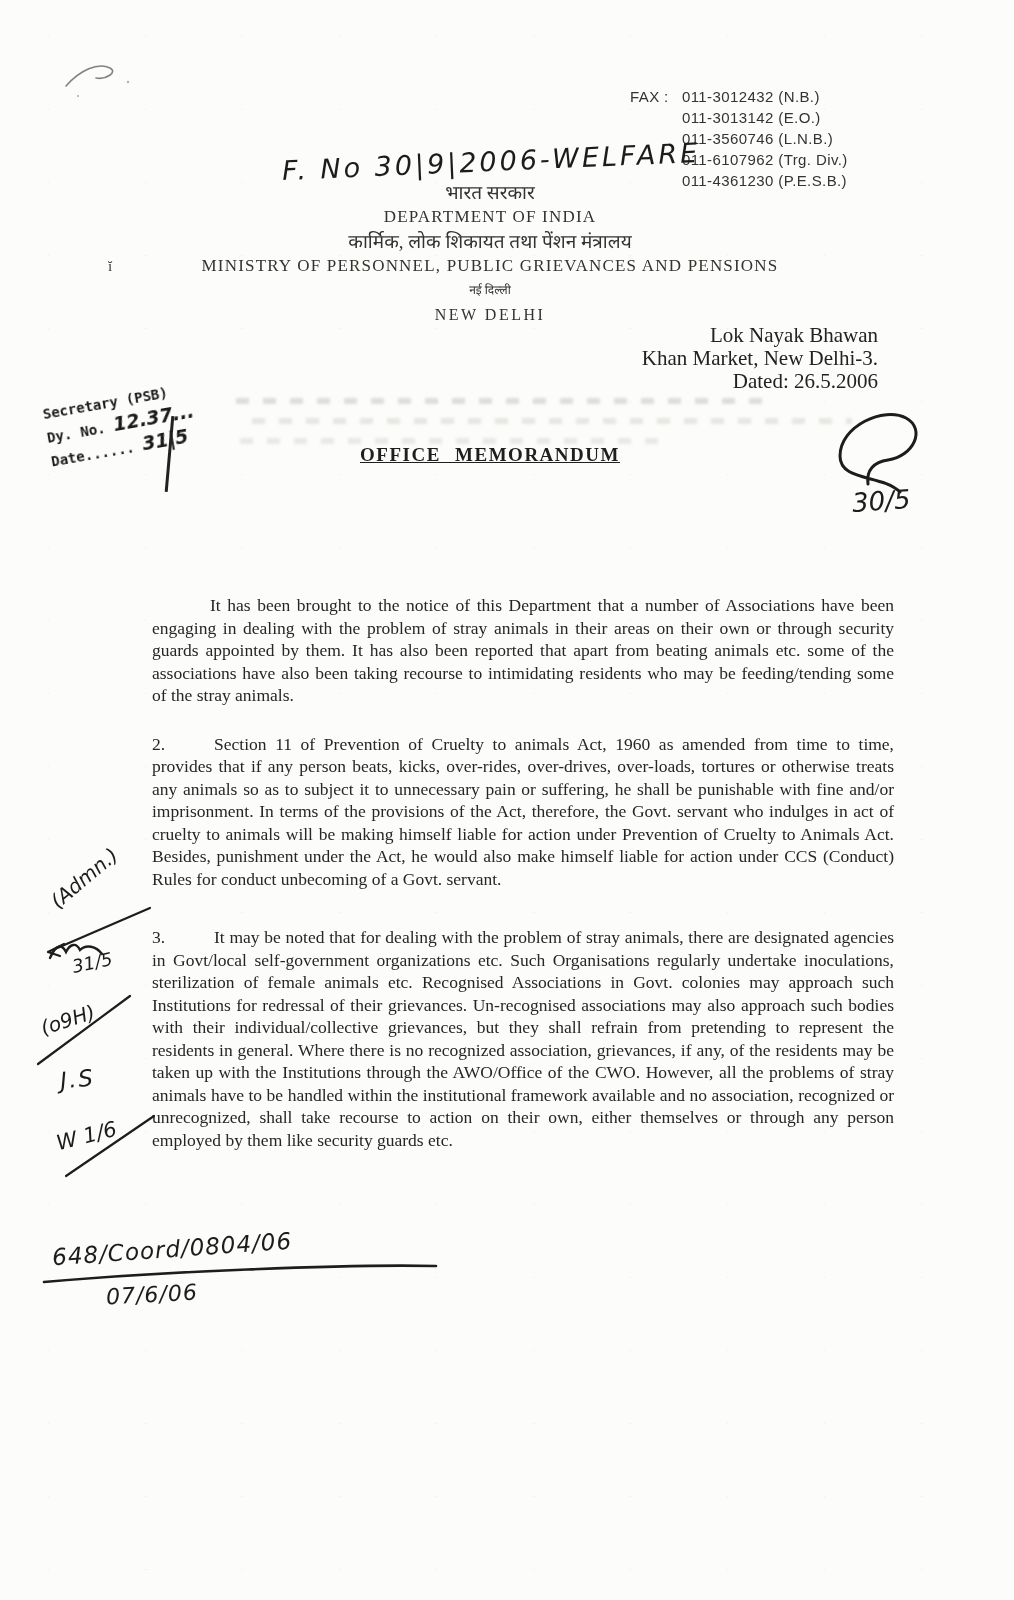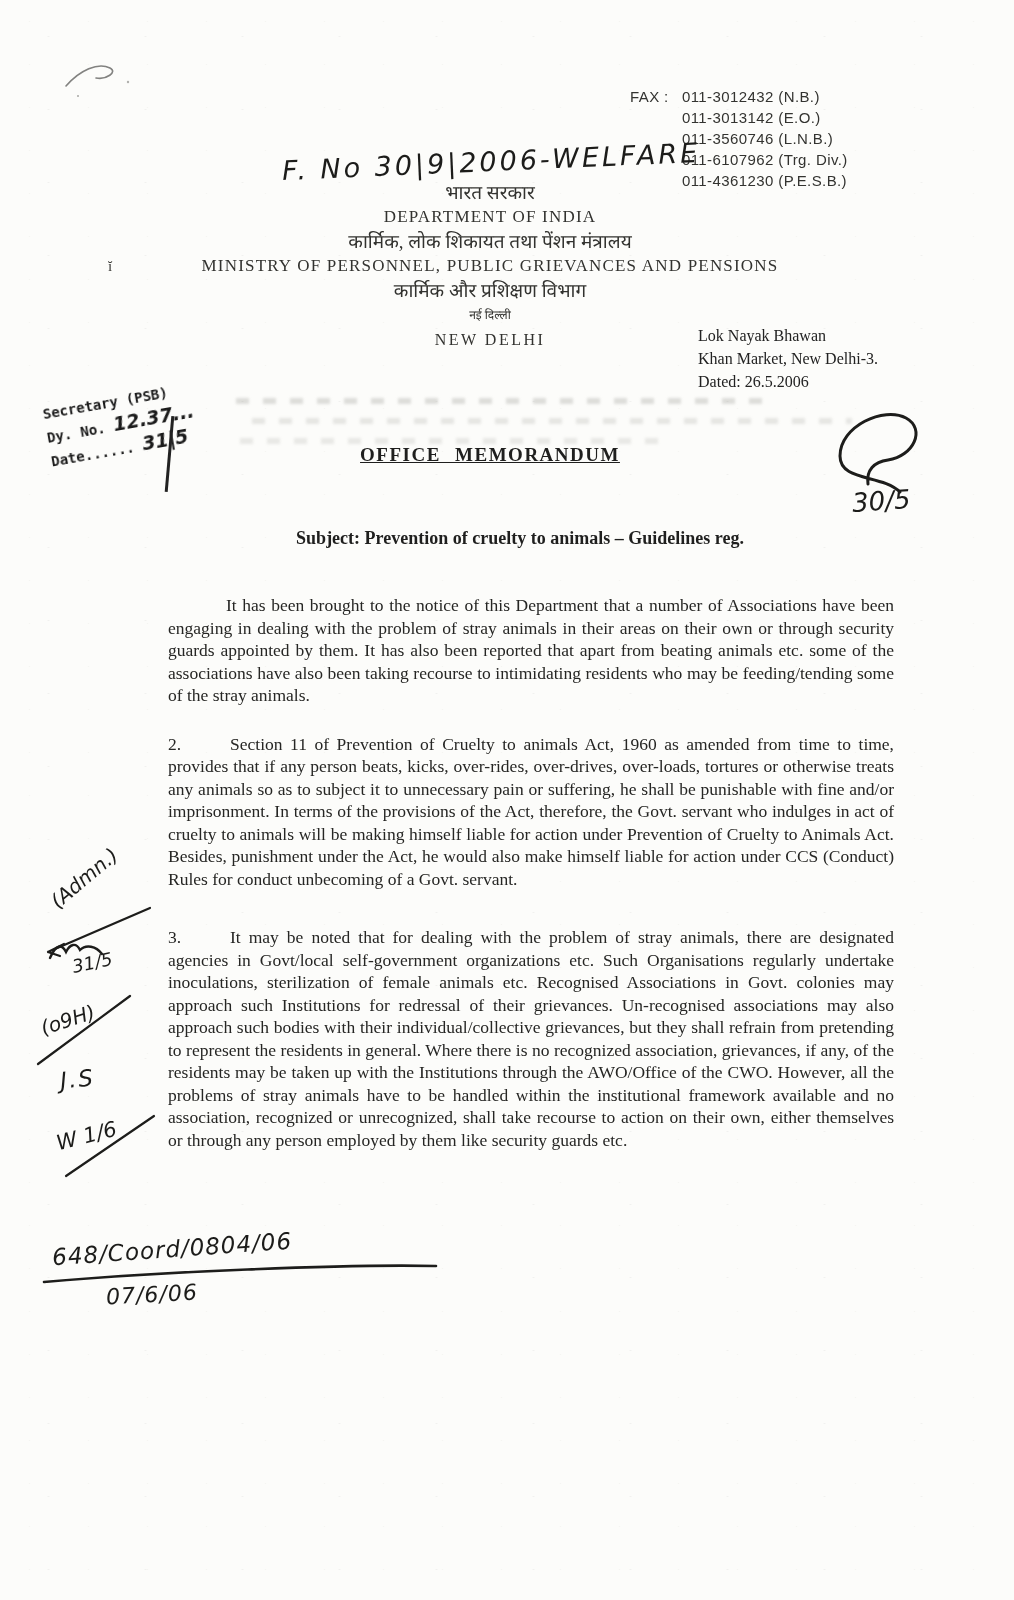--- a/index.html
+++ b/index.html
@@ -28,21 +28,21 @@
            transform:rotate(-2.5deg);white-space:nowrap;}
   
   .header{left:120px;top:180px;width:740px;text-align:center;
           font-family:Liberation Serif, serif;color:#32322f;}
   .h-hi{font-size:19px;line-height:25px;}
   .h-en{font-size:17px;line-height:24px;letter-spacing:1.2px;}
   .h-en-small{font-size:16px;line-height:23px;letter-spacing:1px;}
   .h-city-hi{font-size:12px;line-height:25px;}
   .h-city-en{font-size:16px;line-height:23px;letter-spacing:2.5px;}
   
-  .address{right:136px;top:324px;font-size:16px;line-height:23px;color:#222;}
+  .address{right:136px;top:324px;text-align:right;font-size:21px;line-height:23px;color:#222;}
   
   .stamp{left:46px;top:390px;transform:rotate(-10deg);
          font-family:"DejaVu Sans Mono",monospace;font-weight:bold;
          font-size:14px;line-height:22px;color:#1b1b1b;filter:blur(0.3px);}
   .stamp .hw-num{font-family:"DejaVu Sans",sans-serif;font-style:italic;font-size:19px;}
   .stamp-stroke{left:168px;top:416px;width:2.5px;height:76px;background:#222;
                 transform:rotate(5deg);}
   
   .bleed{height:6px;filter:blur(1.8px);opacity:0.55;
          background:repeating-linear-gradient(90deg, rgba(140,140,132,0.5) 0 13px, transparent 13px 27px);}
@@ -52,21 +52,21 @@
               text-decoration:underline;color:#1f1f1e;}
   
   .sign-svg{left:822px;top:404px;}
   .sign-text{left:852px;top:486px;font-size:26px;transform:rotate(-4deg);}
   
   .subject{left:150px;top:528px;width:740px;text-align:center;
            font-size:18px;font-weight:bold;color:#1f1f1e;}
   
   .body-col{left:152px;top:594px;width:742px;
             font-size:17.5px;line-height:22.5px;text-align:justify;color:#262624;}
-  .para{margin:0 0 26px 16px;}
+  .para{margin:0 0 26px 0;}
   .para.p2{margin-bottom:36px;}
   .para.first{text-indent:58px;}
   .para-num{display:inline-block;min-width:62px;text-indent:0;}
   
   .ann{white-space:nowrap;}
   .ann-admn{left:44px;top:866px;font-size:20px;transform:rotate(-40deg);}
   .ann-315{left:72px;top:952px;font-size:18px;transform:rotate(-12deg);}
   .ann-o9h{left:40px;top:1008px;font-size:20px;transform:rotate(-18deg);}
   .ann-js{left:60px;top:1066px;font-size:23px;transform:rotate(-6deg);letter-spacing:2px;}
   .ann-w16{left:56px;top:1124px;font-size:21px;transform:rotate(-14deg);}
@@ -111,21 +111,20 @@
     </div>
   </div>
 
   <div class="abs hw file-no">F. No 30|9|2006-WELFARE</div>
 
   <div class="abs header">
     <div class="h-hi">भारत सरकार</div>
     <div class="h-en">DEPARTMENT OF INDIA</div>
     <div class="h-hi">कार्मिक, लोक शिकायत तथा पेंशन मंत्रालय</div>
     <div class="h-en">MINISTRY OF PERSONNEL, PUBLIC GRIEVANCES AND PENSIONS</div>
-    <div class="h-hi">कार्मिक और प्रशिक्षण विभाग</div>
     <div class="h-city-hi">नई दिल्ली</div>
     <div class="h-city-en">NEW DELHI</div>
   </div>
 
   <div class="abs address">
     <div>Lok Nayak Bhawan</div>
     <div>Khan Market, New Delhi-3.</div>
     <div>Dated: 26.5.2006</div>
   </div>
 
@@ -146,21 +145,20 @@
   <div class="abs bleed" style="left:252px;top:418px;width:600px;opacity:0.4;"></div>
   <div class="abs bleed" style="left:240px;top:438px;width:420px;opacity:0.35;"></div>
 
   <div class="abs memo-title">OFFICE MEMORANDUM</div>
 
   <svg class="abs sign-svg" width="150" height="100" viewBox="0 0 150 100">
     <path class="ink" d="M78 88 C 60 70, 18 78, 18 52 C 18 22, 62 2, 84 14 C 104 25, 92 52, 66 56 C 52 58, 44 66, 46 80" stroke-width="3"></path>
   </svg>
   <div class="abs hw sign-text">30/5</div>
 
-  <div class="abs subject">Subject: Prevention of cruelty to animals – Guidelines reg.</div>
 
   <div class="abs body-col">
     <div class="para first">
       <span>It has been brought to the notice of this Department that a number of Associations have been engaging in dealing with the problem of stray animals in their areas on their own or through security guards appointed by them.  It has also been reported that apart from beating animals etc. some of the associations have also been taking recourse to intimidating residents who may be feeding/tending some of the stray animals.</span>
     </div>
     <div class="para p2">
       <span class="para-num">2.</span><span>Section 11 of Prevention of Cruelty to animals Act, 1960 as amended from time to time, provides that if any person beats, kicks, over-rides, over-drives, over-loads, tortures or otherwise treats any animals so as to subject it to unnecessary pain or suffering, he shall be punishable with fine and/or imprisonment.  In terms of the provisions of the Act, therefore, the Govt. servant who indulges in act of cruelty to animals will be making himself liable for action under Prevention of Cruelty to Animals Act.  Besides, punishment under the Act, he would also make himself liable for action under CCS (Conduct) Rules for conduct unbecoming of a Govt. servant.</span>
     </div>
     <div class="para">
       <span class="para-num">3.</span><span>It may be noted that for dealing with the problem of stray animals, there are designated agencies in Govt/local self-government organizations etc.  Such Organisations regularly undertake inoculations, sterilization of female animals etc.  Recognised Associations in Govt. colonies may approach such Institutions for redressal of their grievances.  Un-recognised associations may also approach such bodies with their individual/collective grievances, but they shall refrain from pretending to represent the residents in general.  Where there is no recognized association, grievances, if any, of the residents may be taken up with the Institutions through the AWO/Office of the CWO.  However, all the problems of stray animals have to be handled within the institutional framework available and no association, recognized or unrecognized, shall take recourse to action on their own, either themselves or through any person employed by them like security guards etc.</span>

